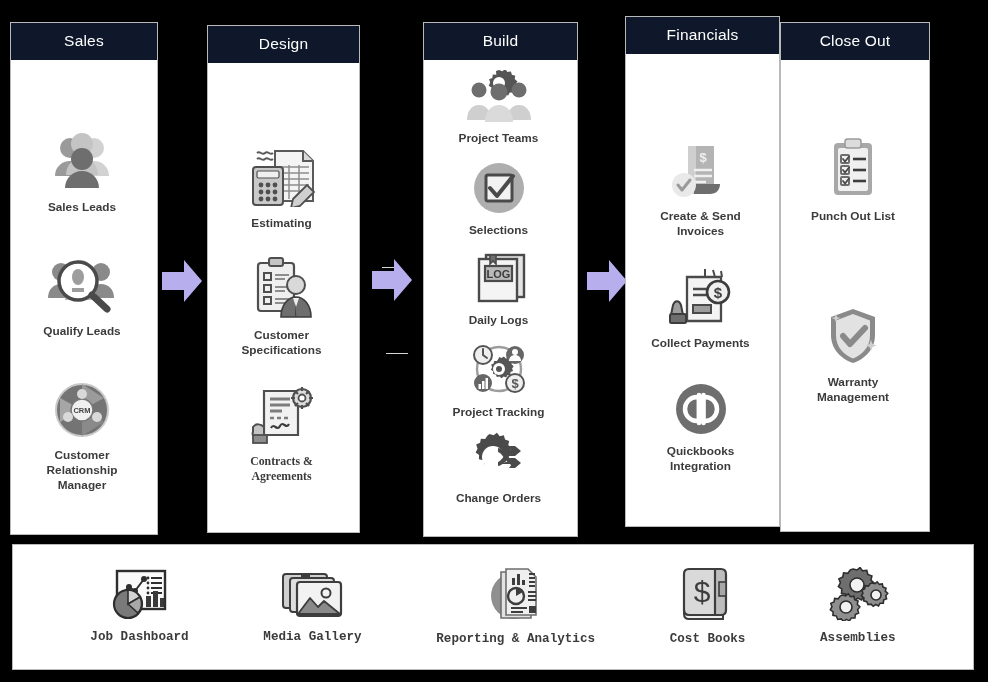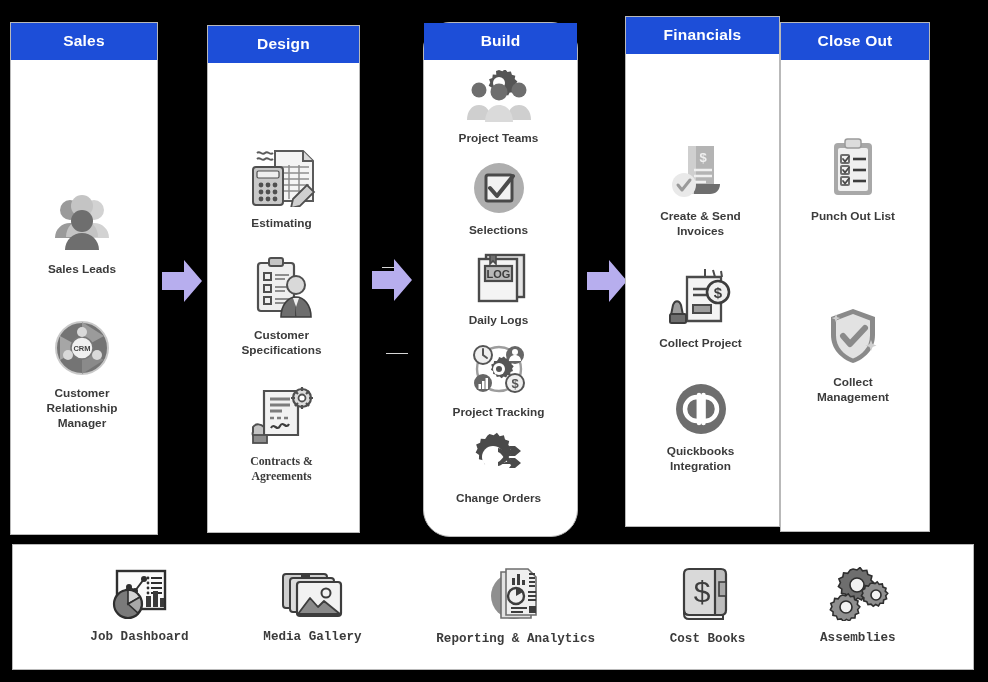--- a/index.html
+++ b/index.html
@@ -15,23 +15,23 @@
   .col {
     position: absolute;
     background: #fff;
     border: 1px solid #b9b9b9;
     display: flex;
     flex-direction: column;
     align-items: center;
   }
   .col-header {
     width: 100%;
-    background: #1d4ed8;
+    background: #0f172a;
     color: #fff;
-    font-weight: bold;
+    font-weight: normal;
     font-size: 15.5px;
     text-align: center;
     padding: 9px 0 10px 0;
     letter-spacing: .2px;
     flex: none;
   }
   .col-body {
     width: 100%;
     flex: 1 1 auto;
     display: flex;
@@ -94,20 +94,37 @@
             <path d="M30 45c0-9 7-15 15-15s15 6 15 15z" fill="#d2d2d2"></path>
             <circle cx="33" cy="13" r="11" fill="#c4c4c4"></circle>
             <path d="M17 44c0-10 7-17 16-17s16 7 16 17z" fill="#c4c4c4"></path>
             <circle cx="33" cy="28" r="11" fill="#6e6e6e"></circle>
             <path d="M16 57c0-10 8-17 17-17s17 7 17 17z" fill="#6e6e6e"></path>
           </svg>
         </span>
         <span class="lbl">Sales Leads</span>
       </div>
 
+      <div class="item" style="margin-top:42px;">
+        <span class="ic">
+          <svg width="70" height="58" viewBox="0 0 70 58">
+            <circle cx="14" cy="15" r="9" fill="#8a8a8a"></circle>
+            <path d="M1 41c0-9 6-14 13-14s13 5 13 14z" fill="#8a8a8a"></path>
+            <circle cx="54" cy="15" r="9" fill="#8a8a8a"></circle>
+            <path d="M41 41c0-9 6-14 13-14s13 5 13 14z" fill="#8a8a8a"></path>
+            <circle cx="34" cy="13" r="10" fill="#b5b5b5"></circle>
+            <path d="M18 43c0-10 7-16 16-16s16 6 16 16z" fill="#b5b5b5"></path>
+            <circle cx="31" cy="24" r="19" fill="#fff" stroke="#4a4a4a" stroke-width="3.5"></circle>
+            <ellipse cx="31" cy="20" rx="6" ry="8" fill="#9d9d9d"></ellipse>
+            <path d="M25 31h12v4H25z" fill="#9d9d9d"></path>
+            <path d="M45 38l15 14" stroke="#4a4a4a" stroke-width="7" stroke-linecap="round"></path>
+          </svg>
+        </span>
+        <span class="lbl">Qualify Leads</span>
+      </div>
 
       <div class="item" style="margin-top:42px;">
         <span class="ic">
           <svg width="60" height="58" viewBox="0 0 60 58">
             <circle cx="30" cy="29" r="26" fill="#747474"></circle>
             <circle cx="30" cy="29" r="26" fill="none" stroke="#c9c9c9" stroke-width="2"></circle>
             <path d="M30 3 L30 29 L52 17 Z" fill="#9b9b9b"></path>
             <path d="M30 29 L52 41 L30 55 Z" fill="#8a8a8a"></path>
             <path d="M30 29 L8 41 L8 17 Z" fill="#a6a6a6"></path>
             <circle cx="30" cy="29" r="11" fill="#f0f0f0" stroke="#777" stroke-width="1.5"></circle>
@@ -207,21 +224,21 @@
 
   <div class="dash" style="left:382px; top:267px; width:14px;"></div>
   <div class="dash" style="left:386px; top:353px; width:22px;"></div>
 
   <div class="arrow" style="left:370px; top:257px;">
     <svg width="44" height="46" viewBox="0 0 44 46">
       <path d="M2 14h22V2l18 21-18 21V32H2z" fill="#b7aeee"></path>
     </svg>
   </div>
 
-  <div class="col" style="left:423px; top:22px; width:155px; height:515px;border-radius:27px;">
+  <div class="col" style="left:423px; top:22px; width:155px; height:515px;">
     <div class="col-header">Build</div>
     <div class="col-body" style="justify-content:flex-start;">
 
       <div class="item" style="margin-top:4px;">
         <span class="ic">
           <svg width="68" height="52" viewBox="0 0 68 52">
             <g fill="#555">
               <path d="M34 0l3.3 1.2 2.9-2 2.3 2.7 3.4-.5 1 3.3 3.4 1-.6 3.4 2.7 2.3-2 2.9 1.2 3.3-3.2 1.3-.2 3.5-3.5.1-1.6 3.1-3.2-1.3-2.7 2.2-2.6-2.3-3.4.8-1.3-3.2-3.4-.7.1-3.5-2.9-1.9 1.5-3.1-1.1-3.3 3.2-1.3.5-3.4 3.5.2L31 1z"></path>
               <circle cx="34" cy="13" r="6" fill="#fff"></circle>
             </g>
@@ -338,21 +355,21 @@
             <path d="M18 8h34v44H18z" fill="#f4f4f4" stroke="#4a4a4a" stroke-width="2.3"></path>
             <path d="M24 20h16M24 26h16" stroke="#4a4a4a" stroke-width="2.6"></path>
             <rect x="24" y="36" width="18" height="8" fill="#9d9d9d" stroke="#4a4a4a" stroke-width="2"></rect>
             <circle cx="49" cy="23" r="11" fill="#efefef" stroke="#3d3d3d" stroke-width="2.6"></circle>
             <text x="49" y="29" font-family="Liberation Sans, sans-serif" font-size="15" font-weight="bold" text-anchor="middle" fill="#3d3d3d">$</text>
             <path d="M36 0v8M44 1l2 7M52 2l1 6" stroke="#4a4a4a" stroke-width="2"></path>
             <path d="M4 36c2-5 6-5 8 0l2 10H2z" fill="#9d9d9d" stroke="#3d3d3d" stroke-width="2"></path>
             <rect x="1" y="45" width="16" height="9" rx="1.5" fill="#6e6e6e" stroke="#3d3d3d" stroke-width="2"></rect>
           </svg>
         </span>
-        <span class="lbl">Collect Project</span>
+        <span class="lbl">Collect Payments</span>
       </div>
 
       <div class="item" style="margin-top:32px;">
         <span class="ic">
           <svg width="52" height="52" viewBox="0 0 52 52">
             <circle cx="26" cy="26" r="25" fill="#6e6e6e"></circle>
             <path d="M22 14a12 12 0 0 0 0 24h2V14h-2z" fill="none" stroke="#fff" stroke-width="4.5" stroke-linecap="round"></path>
             <path d="M30 38a12 12 0 0 0 0-24h-2v24h2z" fill="none" stroke="#fff" stroke-width="4.5" stroke-linecap="round"></path>
             <rect x="24" y="12" width="4.5" height="28" fill="#6e6e6e"></rect>
             <path d="M24 12v28M28.5 12v28" stroke="#fff" stroke-width="4.5" stroke-linecap="round"></path>
@@ -404,21 +421,21 @@
       <div class="item" style="margin-top:82px;">
         <span class="ic">
           <svg width="60" height="60" viewBox="0 0 60 60">
             <path d="M30 3l22 8v18c0 14-10 24-22 28C18 53 8 43 8 29V11z" fill="#8a8a8a"></path>
             <path d="M30 8l17 6.5v15c0 11.5-8 19.5-17 23-9-3.5-17-11.5-17-23v-15z" fill="#e2e2e2"></path>
             <path d="M20 30l7 8 15-16" stroke="#8a8a8a" stroke-width="6" fill="none" stroke-linecap="round" stroke-linejoin="round"></path>
             <path d="M48 34l1.5 4 4 1.5-4 1.5-1.5 4-1.5-4-4-1.5 4-1.5z" fill="#cfcfcf"></path>
             <path d="M13 8l1.2 3.2L17.4 12l-3.2 1.2L13 16.4l-1.2-3.2L8.6 12l3.2-.8z" fill="#cfcfcf"></path>
           </svg>
         </span>
-        <span class="lbl">Collect
+        <span class="lbl">Warranty
 Management</span>
       </div>
 
     </div>
   </div>
 
   <div id="bottombar" style="left:12px; top:544px; width:962px; height:126px;">
 
     <div class="item">
       <span class="ic">

